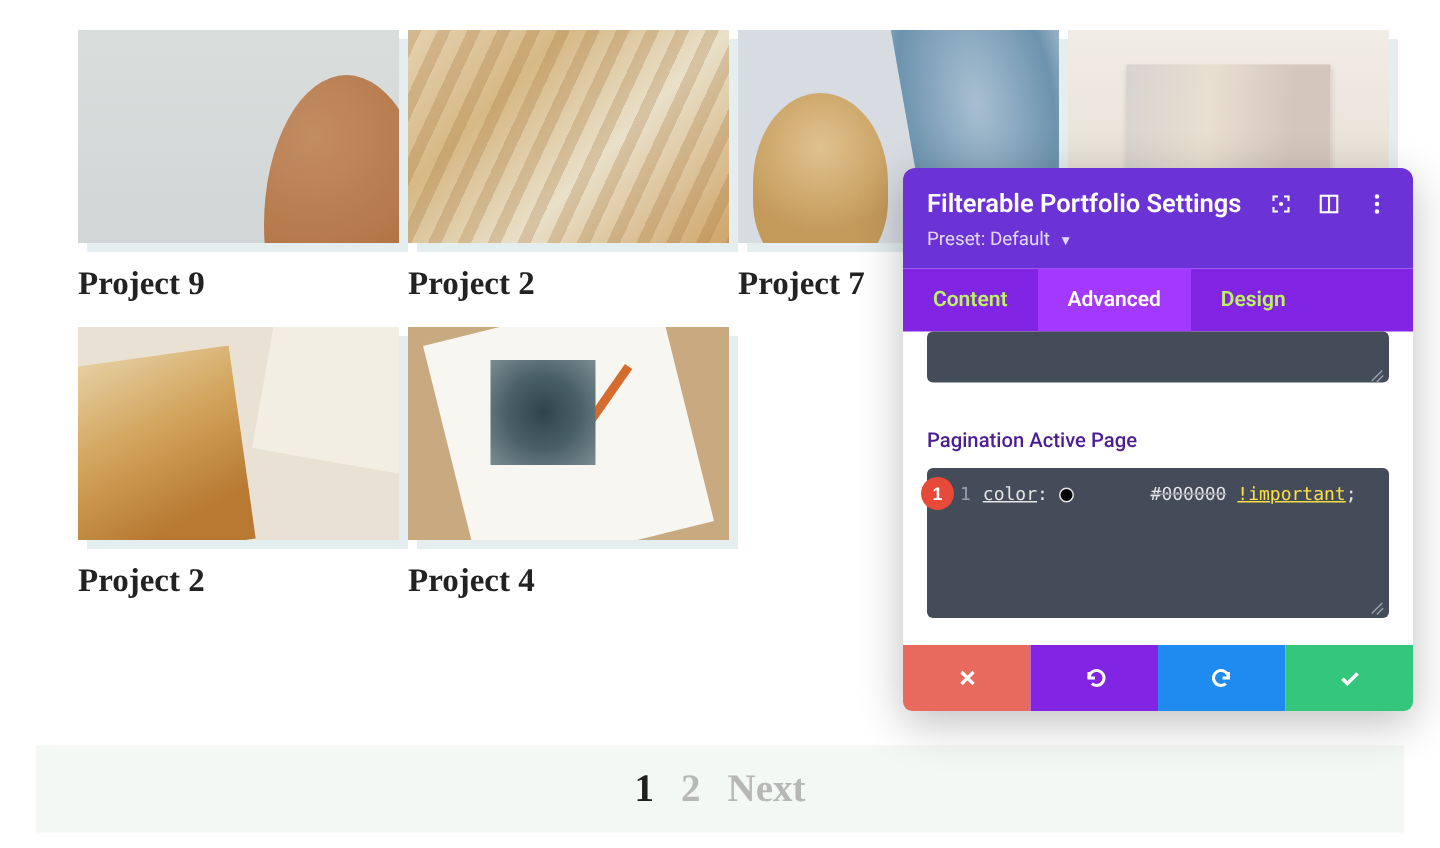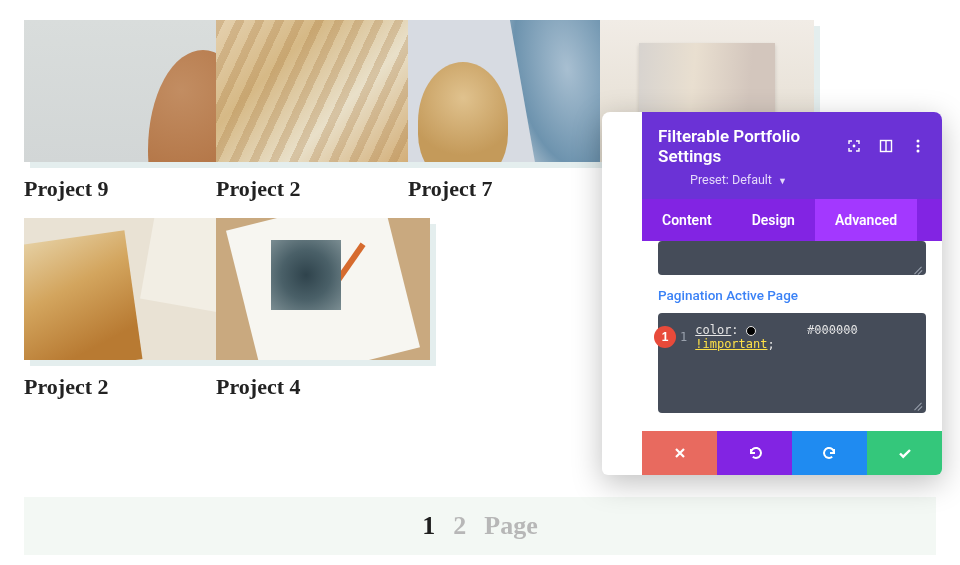--- a/index.html
+++ b/index.html
@@ -1,21 +1,21 @@
 <!DOCTYPE html>
 <html><head>
 <meta charset="utf-8">
 <style>
   * { box-sizing: border-box; margin: 0; padding: 0; }
   html, body { width: 960px; height: 565px; font-family: Georgia, 'Times New Roman', serif; background: #fff; overflow: hidden; }
   .canvas { position: relative; width: 960px; height: 565px; }
 
   
   .grid { position: absolute; left: 24px; top: 20px; right: 20px; display: flex; flex-wrap: wrap; gap: 16px 22px; }
-  .card { width: 170px; }
+  .card { width: 170px; margin-left: 28px; }
   .thumb-wrap { position: relative; width: 214px; height: 142px; }
   .thumb-shadow { position: absolute; top: 6px; left: 6px; width: 100%; height: 100%; background: #e4eeee; }
   .thumb { position: relative; width: 100%; height: 100%; background: #ccc; overflow: hidden; }
   .card-title { margin-top: 14px; font-size: 22px; font-weight: 700; color: #222; font-family: Georgia, serif; }
 
   
   .t1 { background: linear-gradient(#d9dddc, #d2d6d6); }
   .t1::after { content:""; position:absolute; right:-20px; top:30px; width:110px; height:200px; background: radial-gradient(circle at 30% 20%, #c28d62, #b07040 60%, transparent 70%); border-radius:50%; }
   .t2 { background: linear-gradient(135deg, #e5d1af 0%, #d6b986 30%, #e9e0c9 60%, #cfa569 100%); }
   .t2::after{content:"";position:absolute;inset:0;background:repeating-linear-gradient(115deg, rgba(160,110,50,.25) 0 8px, transparent 8px 18px);}
@@ -32,43 +32,43 @@
   .t6::after{content:"";position:absolute;left:42%;top:40%;width:70px;height:70px;background:radial-gradient(circle,#2f434c 0%,#4a6068 50%,#7b8d92 100%);transform:translate(-50%,-50%);}
   .brush{position:absolute;left:58%;top:14%;width:6px;height:70px;background:#d66b2e;transform:rotate(35deg);}
 
   
   .pagination { position: absolute; left: 24px; right: 24px; bottom: 10px; height: 58px; background: #f3f8f4; display:flex; align-items:center; justify-content:center; gap:18px; font-family: Georgia, serif; }
   .page { font-size: 26px; font-weight: 700; color:#b7b7b7; cursor:pointer; }
   .page.active { color:#1f1f1f; }
   .page.next { color:#b7b7b7; }
 
   
-  .panel { position:absolute; right:18px; top:112px; width:340px; font-family: -apple-system, "Segoe UI", Roboto, Arial, sans-serif; box-shadow:0 8px 30px rgba(0,0,0,.25); border-radius:8px 8px 6px 6px; overflow:hidden; background:#fff;padding-left:40px; }
+  .panel { position:absolute; right:18px; top:112px; width:340px; font-family: -apple-system, "Segoe UI", Roboto, Arial, sans-serif; box-shadow:0 8px 30px rgba(0,0,0,.25); border-radius:8px 8px 6px 6px; overflow:hidden; background:#fff; }
   .panel-header { background: linear-gradient(#6b32d6,#6b32d6); color:#fff; padding:14px 16px 0; }
   .panel-title-row { display:flex; align-items:center; justify-content:space-between; }
   .panel-title { font-size:17px; font-weight:600; }
   .panel-icons { display:flex; gap:16px; align-items:center; }
   .hicon { width:16px; height:16px; cursor:pointer; display:flex; align-items:center; justify-content:center; }
-  .preset-row { font-size:12.5px; color:#e3d8fa; padding:6px 0 12px; cursor:pointer;margin-left:32px; }
+  .preset-row { font-size:12.5px; color:#e3d8fa; padding:6px 0 12px; cursor:pointer; }
   .preset-row .caret{ font-size:9px; margin-left:3px; }
 
   .tabs { display:flex; background:#8224e3; }
-  .tab { flex:0 0 auto; padding:13px 20px; color:#ffffff; font-size:14px; font-weight:600; cursor:pointer; }
+  .tab { flex:0 0 auto; padding:13px 20px; color:#bef264; font-size:14px; font-weight:600; cursor:pointer; }
   .tab.active { background:#a338ff; color:#fff; }
 
   .panel-body { padding:0 16px 18px; }
 
   .codebox { background:#454c59; border-radius:4px; min-height:34px; position:relative; }
   .codebox.mini { height:24px; margin-top:0; }
   .codebox.mini .handle{ position:absolute; right:2px; bottom:0; width:14px; height:14px; }
   .codebox.mini .handle::before,.codebox.mini .handle::after{content:"";position:absolute;background:#9aa1ad;height:1px;}
   .codebox.mini .handle::before{width:10px;right:1px;bottom:4px;transform:rotate(-45deg);}
   .codebox.mini .handle::after{width:6px;right:1px;bottom:2px;transform:rotate(-45deg);}
 
-  .field-label { font-size:13.5px; color:#3b82f6; margin:12px 0 10px; font-weight:500; }
+  .field-label { font-size:13.5px; color:#4c1d95; margin:31px 0 10px; font-weight:500; }
 
   .codebox.big { height:100px; padding:10px 0; font-family: Menlo, Consolas, monospace; font-size:12px; }
   .code-line { display:flex; align-items:center; gap:8px; padding:0 10px; }
   .lineno-wrap { position:relative; display:flex; align-items:center; }
   .step-badge { position:absolute; left:-14px; width:22px; height:22px; border-radius:50%; background:#e84a3a; color:#fff; display:flex; align-items:center; justify-content:center; font-size:12px; font-weight:700; font-family:Arial,sans-serif; }
   .lineno { color:#9aa1ad; margin-left:12px; }
   .kw { color:#e5e5e5;text-decoration:underline; }
   .colon { color:#e6e6e6; }
   .swatch-circle { display:inline-block; width:10px; height:10px; border-radius:50%; border:1px solid #e6e6e6; background:#000; vertical-align:middle; }
   .val { color:#e6e6e6; text-decoration: line-through; text-decoration-color:#8a8f99;margin-left:44px; }
@@ -138,21 +138,21 @@
             <div class="brush"></div>
           </div>
       </div>
       <div class="card-title">Project 4</div>
     </div>
   </div>
 
   <div class="pagination">
     <span class="page active">1</span>
     <span class="page">2</span>
-    <span class="page next">Page</span>
+    <span class="page next">Next</span>
   </div>
 
   <div class="panel">
     <div class="panel-header">
       <div class="panel-title-row">
         <div class="panel-title">Filterable Portfolio Settings</div>
         <div class="panel-icons">
           <span class="hicon">
             <svg width="14" height="14" viewBox="0 0 14 14" fill="none" stroke="#fff" stroke-width="1.4">
                 <path d="M2 5V2h3M12 5V2H9M2 9v3h3M12 9v3H9"></path>
@@ -176,22 +176,22 @@
       </div>
       <div class="preset-row">
         <span>Preset:</span>
         <span>Default</span>
         <span class="caret">▼</span>
       </div>
     </div>
 
     <div class="tabs">
       <div class="tab">Content</div>
+      <div class="tab active">Advanced</div>
       <div class="tab">Design</div>
-      <div class="tab active">Advanced</div>
     </div>
 
     <div class="panel-body">
       <div class="codebox mini">
           <div class="handle"></div>
         </div>
 
       <div class="field-label">Pagination Active Page</div>
 
       <div class="codebox big">

